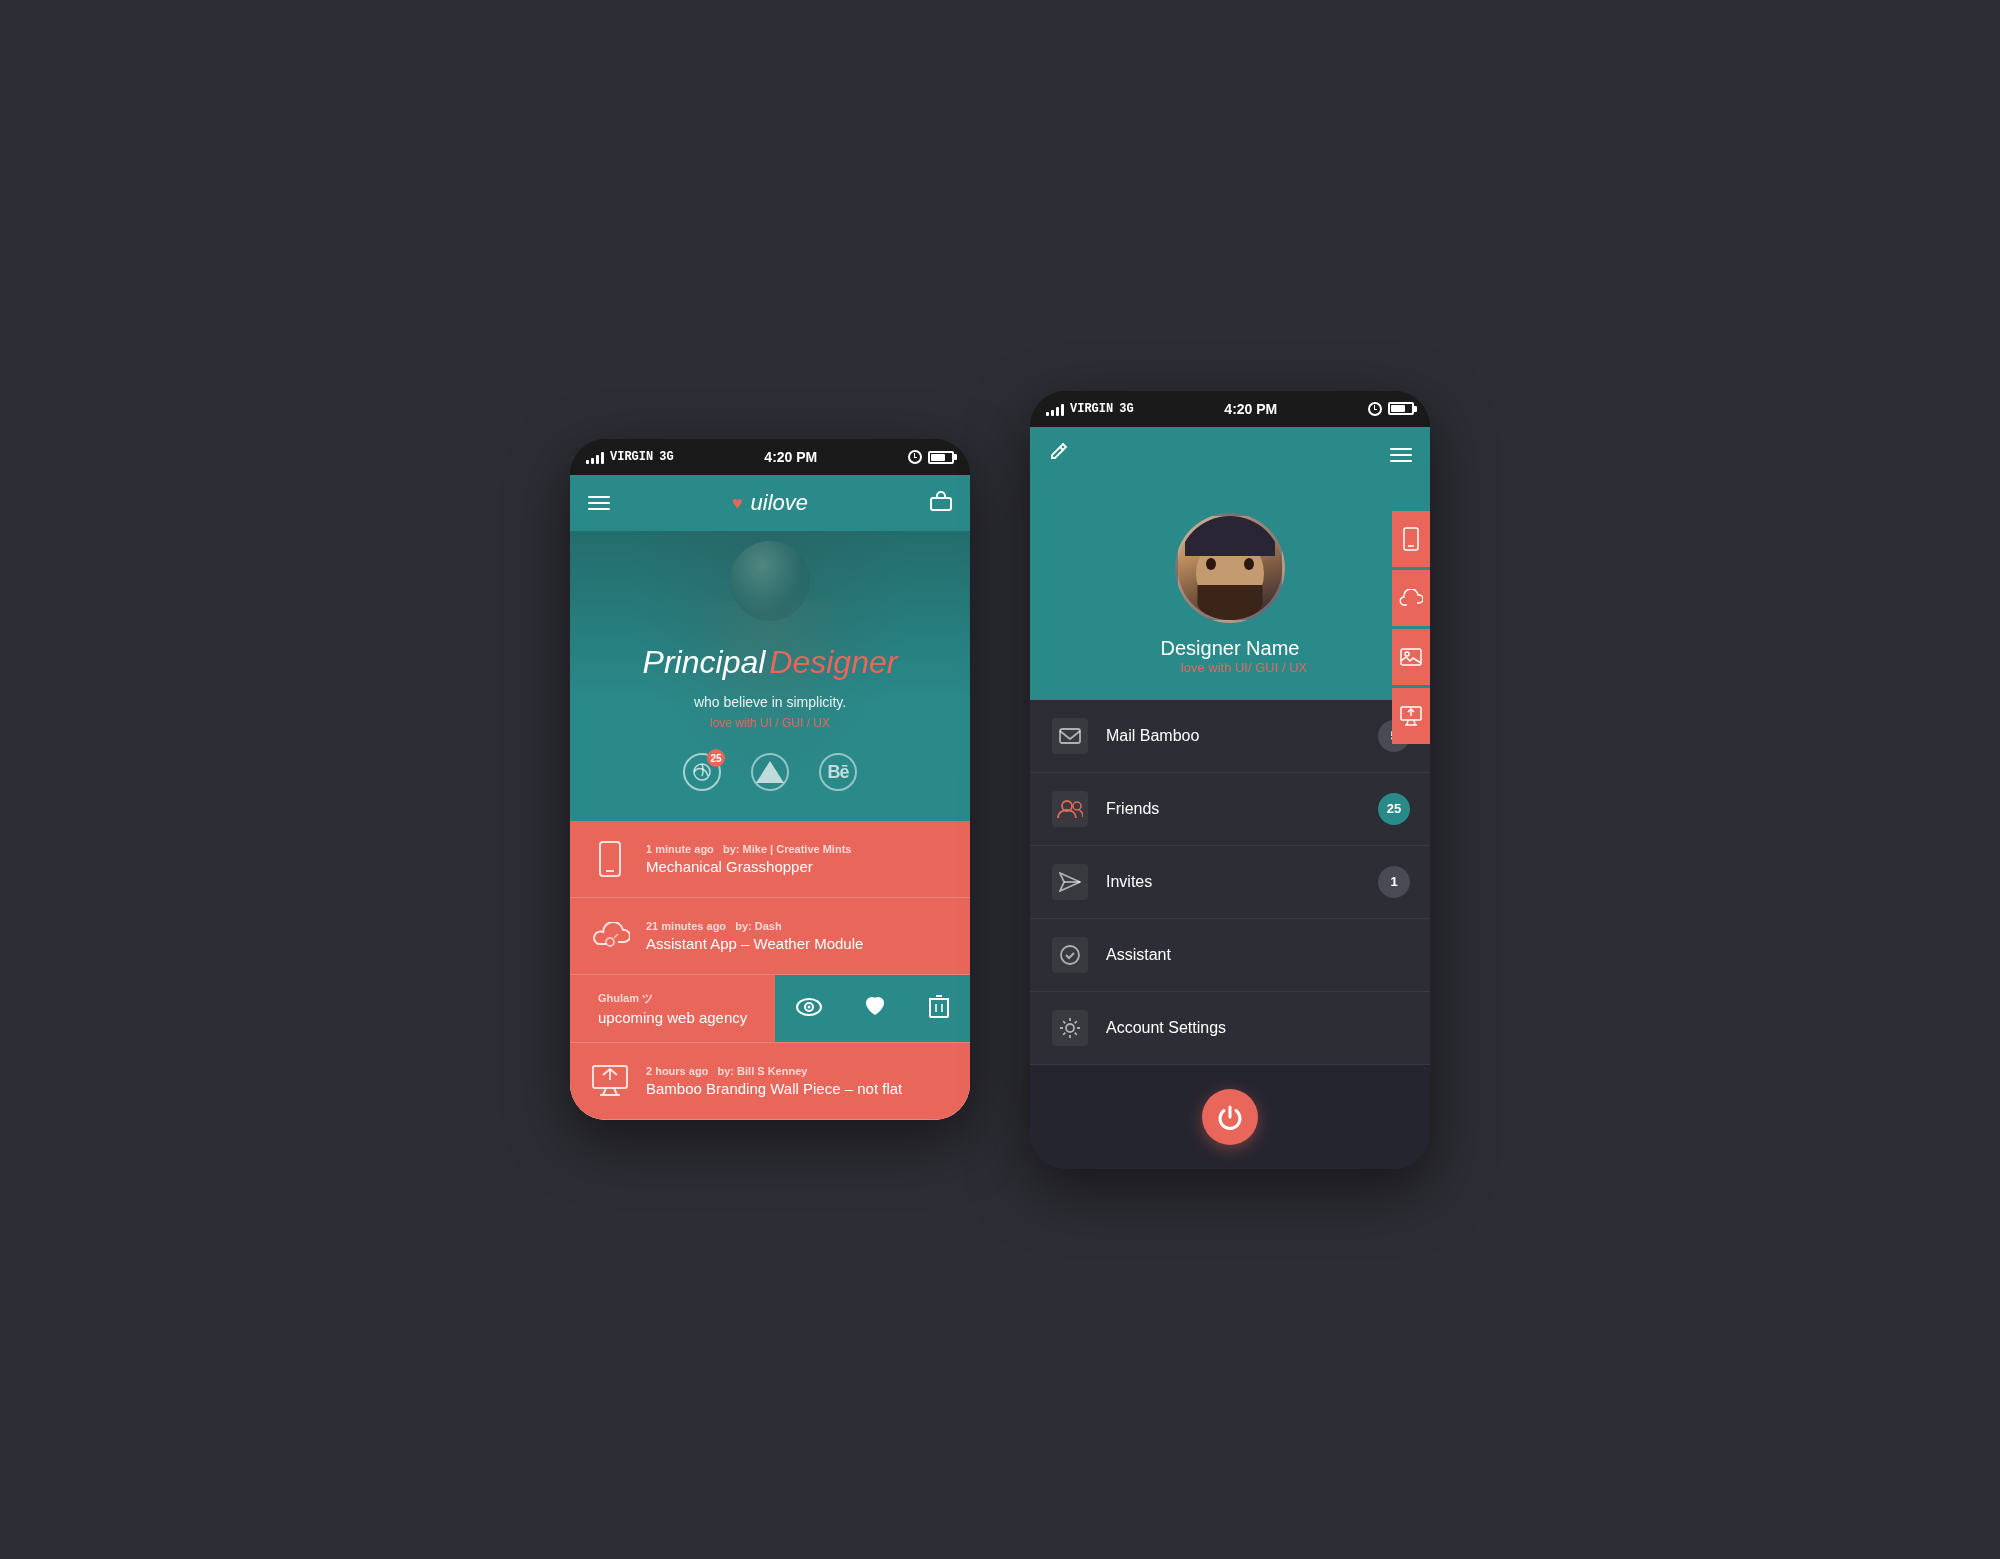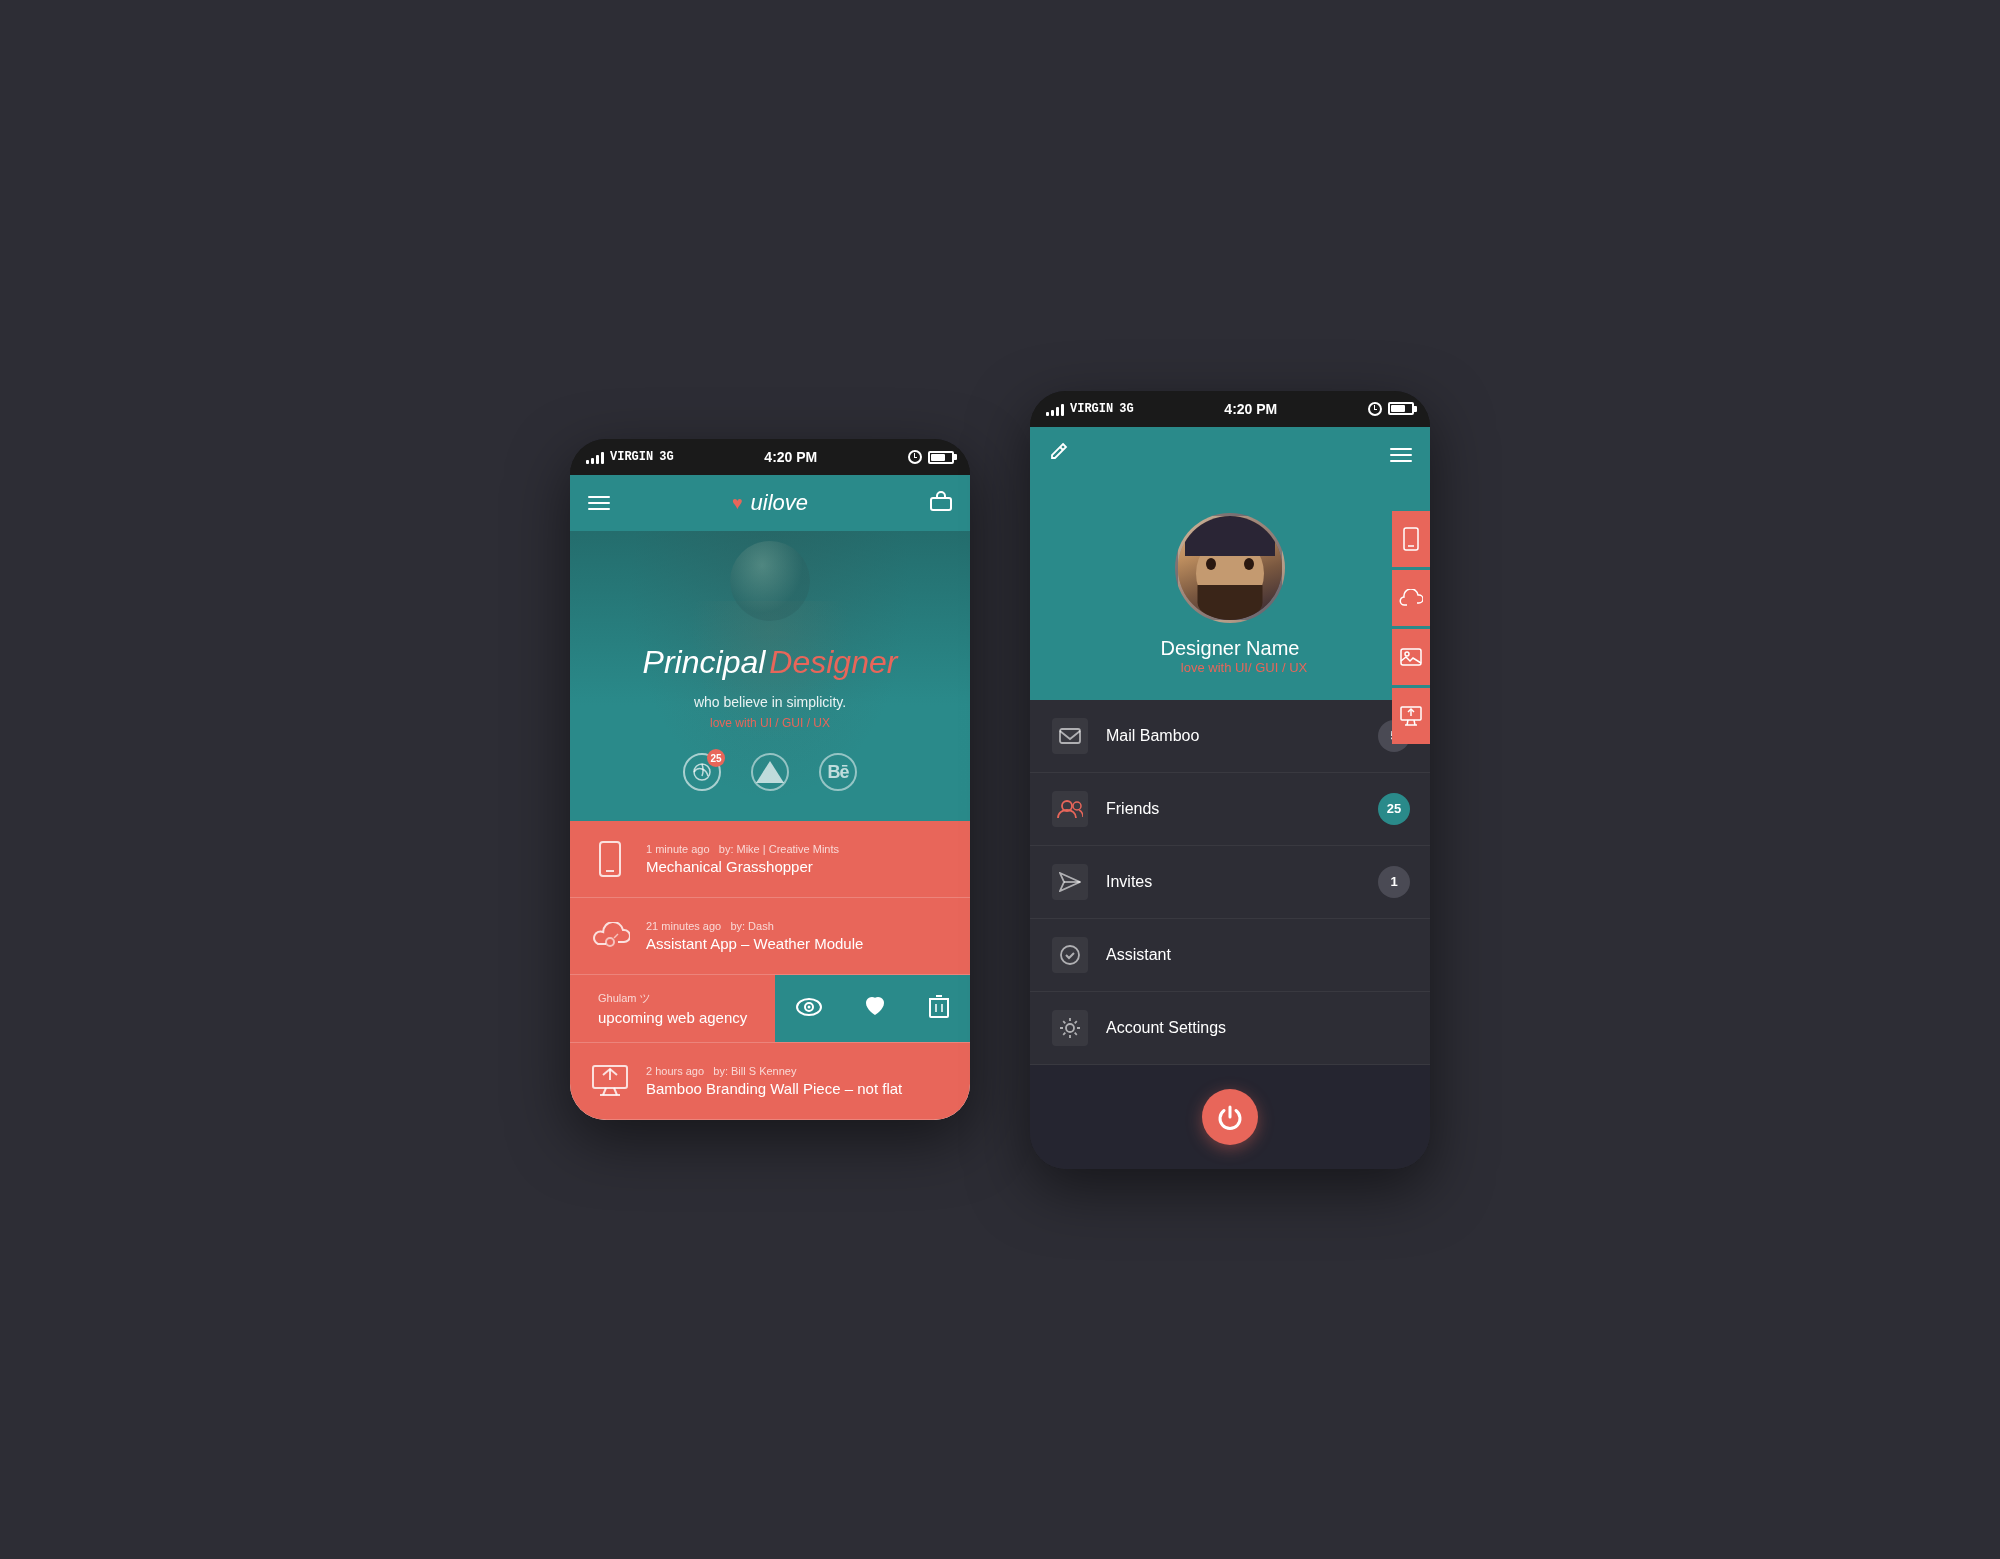--- a/index.html
+++ b/index.html
@@ -291,20 +291,21 @@
       align-items: center;
       justify-content: center;
       margin-right: 14px;
       flex-shrink: 0;
     }
     .feed-item-content { flex: 1; }
     .feed-meta {
       font-size: 11px;
       color: rgba(255,255,255,0.75);
       margin-bottom: 3px;
+      font-weight: bold;
     }
     .feed-title {
       font-size: 15px;
       color: #fff;
       font-weight: 400;
     }
 
     
     .feed-item-overlay {
       position: absolute;

